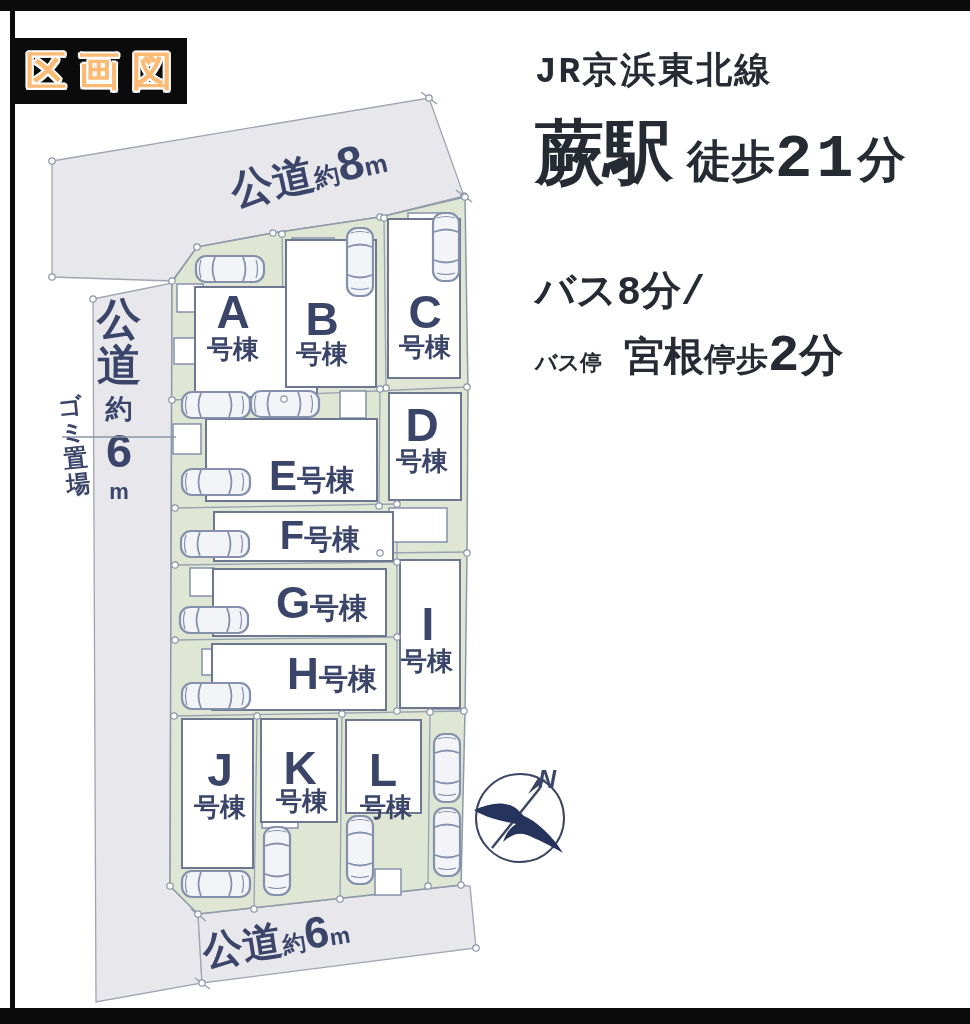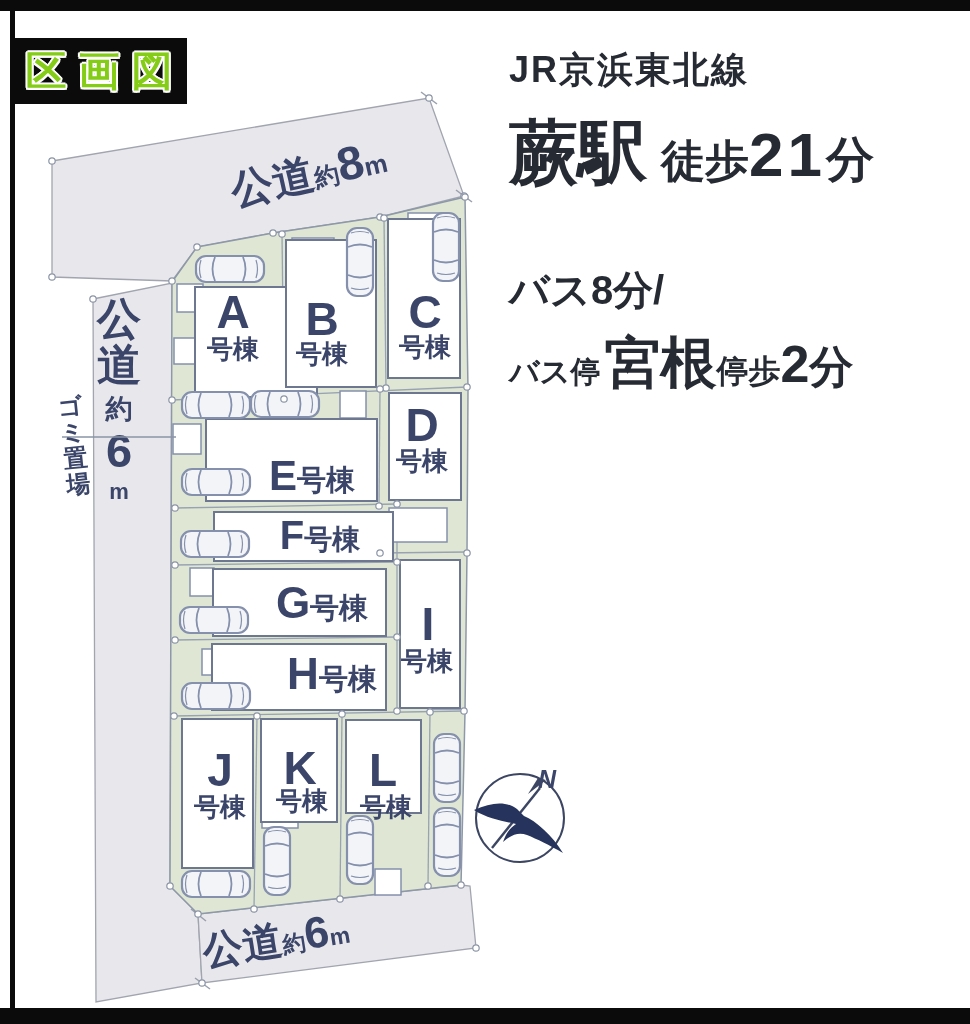--- a/index.html
+++ b/index.html
@@ -4,35 +4,35 @@
 <style>
   html,body{margin:0;padding:0;background:#fff;}
   .stage{position:relative;width:970px;height:1024px;background:#ffffff;overflow:hidden;
          font-family:"Liberation Sans","DejaVu Sans",sans-serif;}
   .bar{position:absolute;background:#0b0b0b;z-index:5;}
   .bar.top{left:0;top:0;width:970px;height:11px;}
   .bar.left{left:10px;top:0;width:5px;height:1010px;}
   .bar.bottom{left:0;top:1008px;width:970px;height:16px;}
   .badge{position:absolute;left:13px;top:38px;width:174px;height:66px;background:#0b0b0b;z-index:6;
          display:flex;align-items:center;justify-content:center;}
-  .badge span{color:#84cc16;font-size:41px;font-weight:700;letter-spacing:12px;padding-left:10px;
+  .badge span{color:#fdba74;font-size:41px;font-weight:700;letter-spacing:12px;padding-left:10px;
          text-shadow:-2px 0 #fff,2px 0 #fff,0 -2px #fff,0 2px #fff,
                      -1.5px -1.5px #fff,1.5px -1.5px #fff,-1.5px 1.5px #fff,1.5px 1.5px #fff;}
-  .access{position:absolute;left:509px;top:46px;width:430px;z-index:4;color:#262a33;
-          font-family:Liberation Sans, sans-serif;}
+  .access{position:absolute;left:535px;top:46px;width:430px;z-index:4;color:#262a33;
+          font-family:Liberation Mono, monospace;}
   .access .l1{font-size:36px;font-weight:700;letter-spacing:2px;}
   .access .l2{margin-top:12px;white-space:nowrap;}
   .access .l2 .station{font-size:69px;font-weight:700;}
   .access .l2 .walk{font-size:44px;font-weight:700;margin-left:14px;margin-top:35px;}
   .access .l2 .num{font-size:62px;font-weight:700;letter-spacing:4px;}
   .access .l2 .unit{font-size:48px;font-weight:700;}
   .access .l3{margin-top:64px;font-size:40px;font-weight:700;}
   .access .l4{margin-top:8px;white-space:nowrap;}
-  .access .l4 .busstop{font-size:30px;font-weight:700;}
-  .access .l4 .stopname{font-size:56px;font-weight:700;margin-left:4px;}
+  .access .l4 .busstop{font-size:22px;font-weight:700;}
+  .access .l4 .stopname{font-size:40px;font-weight:700;margin-left:22px;}
   .access .l4 .teiho{font-size:32px;font-weight:700;}
   .access .l4 .num2{font-size:52px;font-weight:700;}
   .access .l4 .unit2{font-size:44px;font-weight:700;}
   svg.map{position:absolute;left:0;top:0;z-index:1;}
   svg.map text{font-family:"Liberation Sans","DejaVu Sans",sans-serif;fill:#3a4569;font-weight:600;}
 </style>
 </head>
 <body>
 
 <div class="stage">

